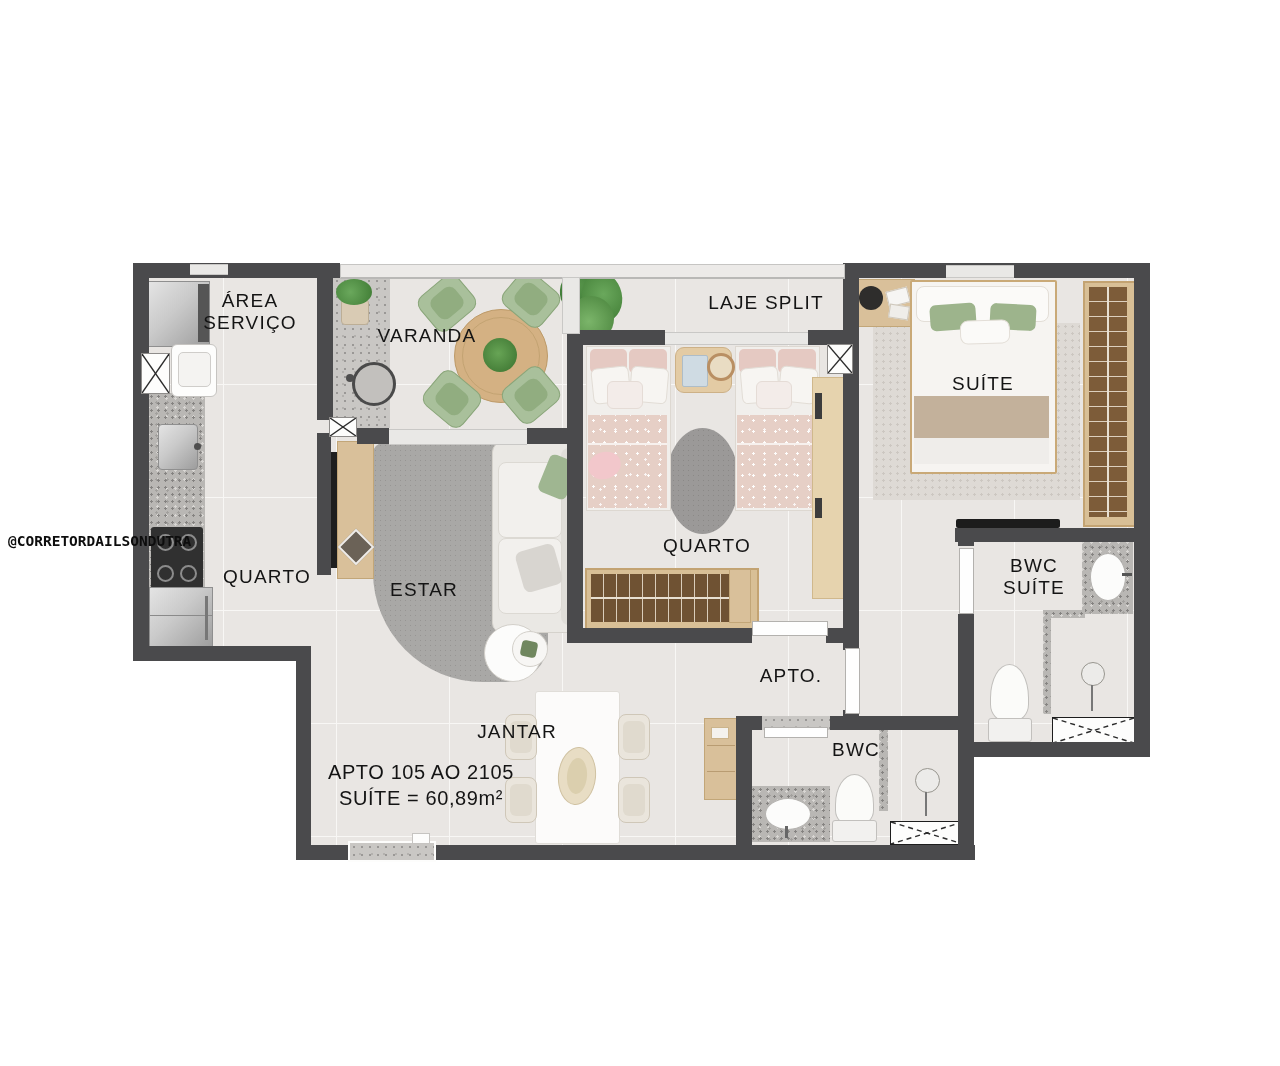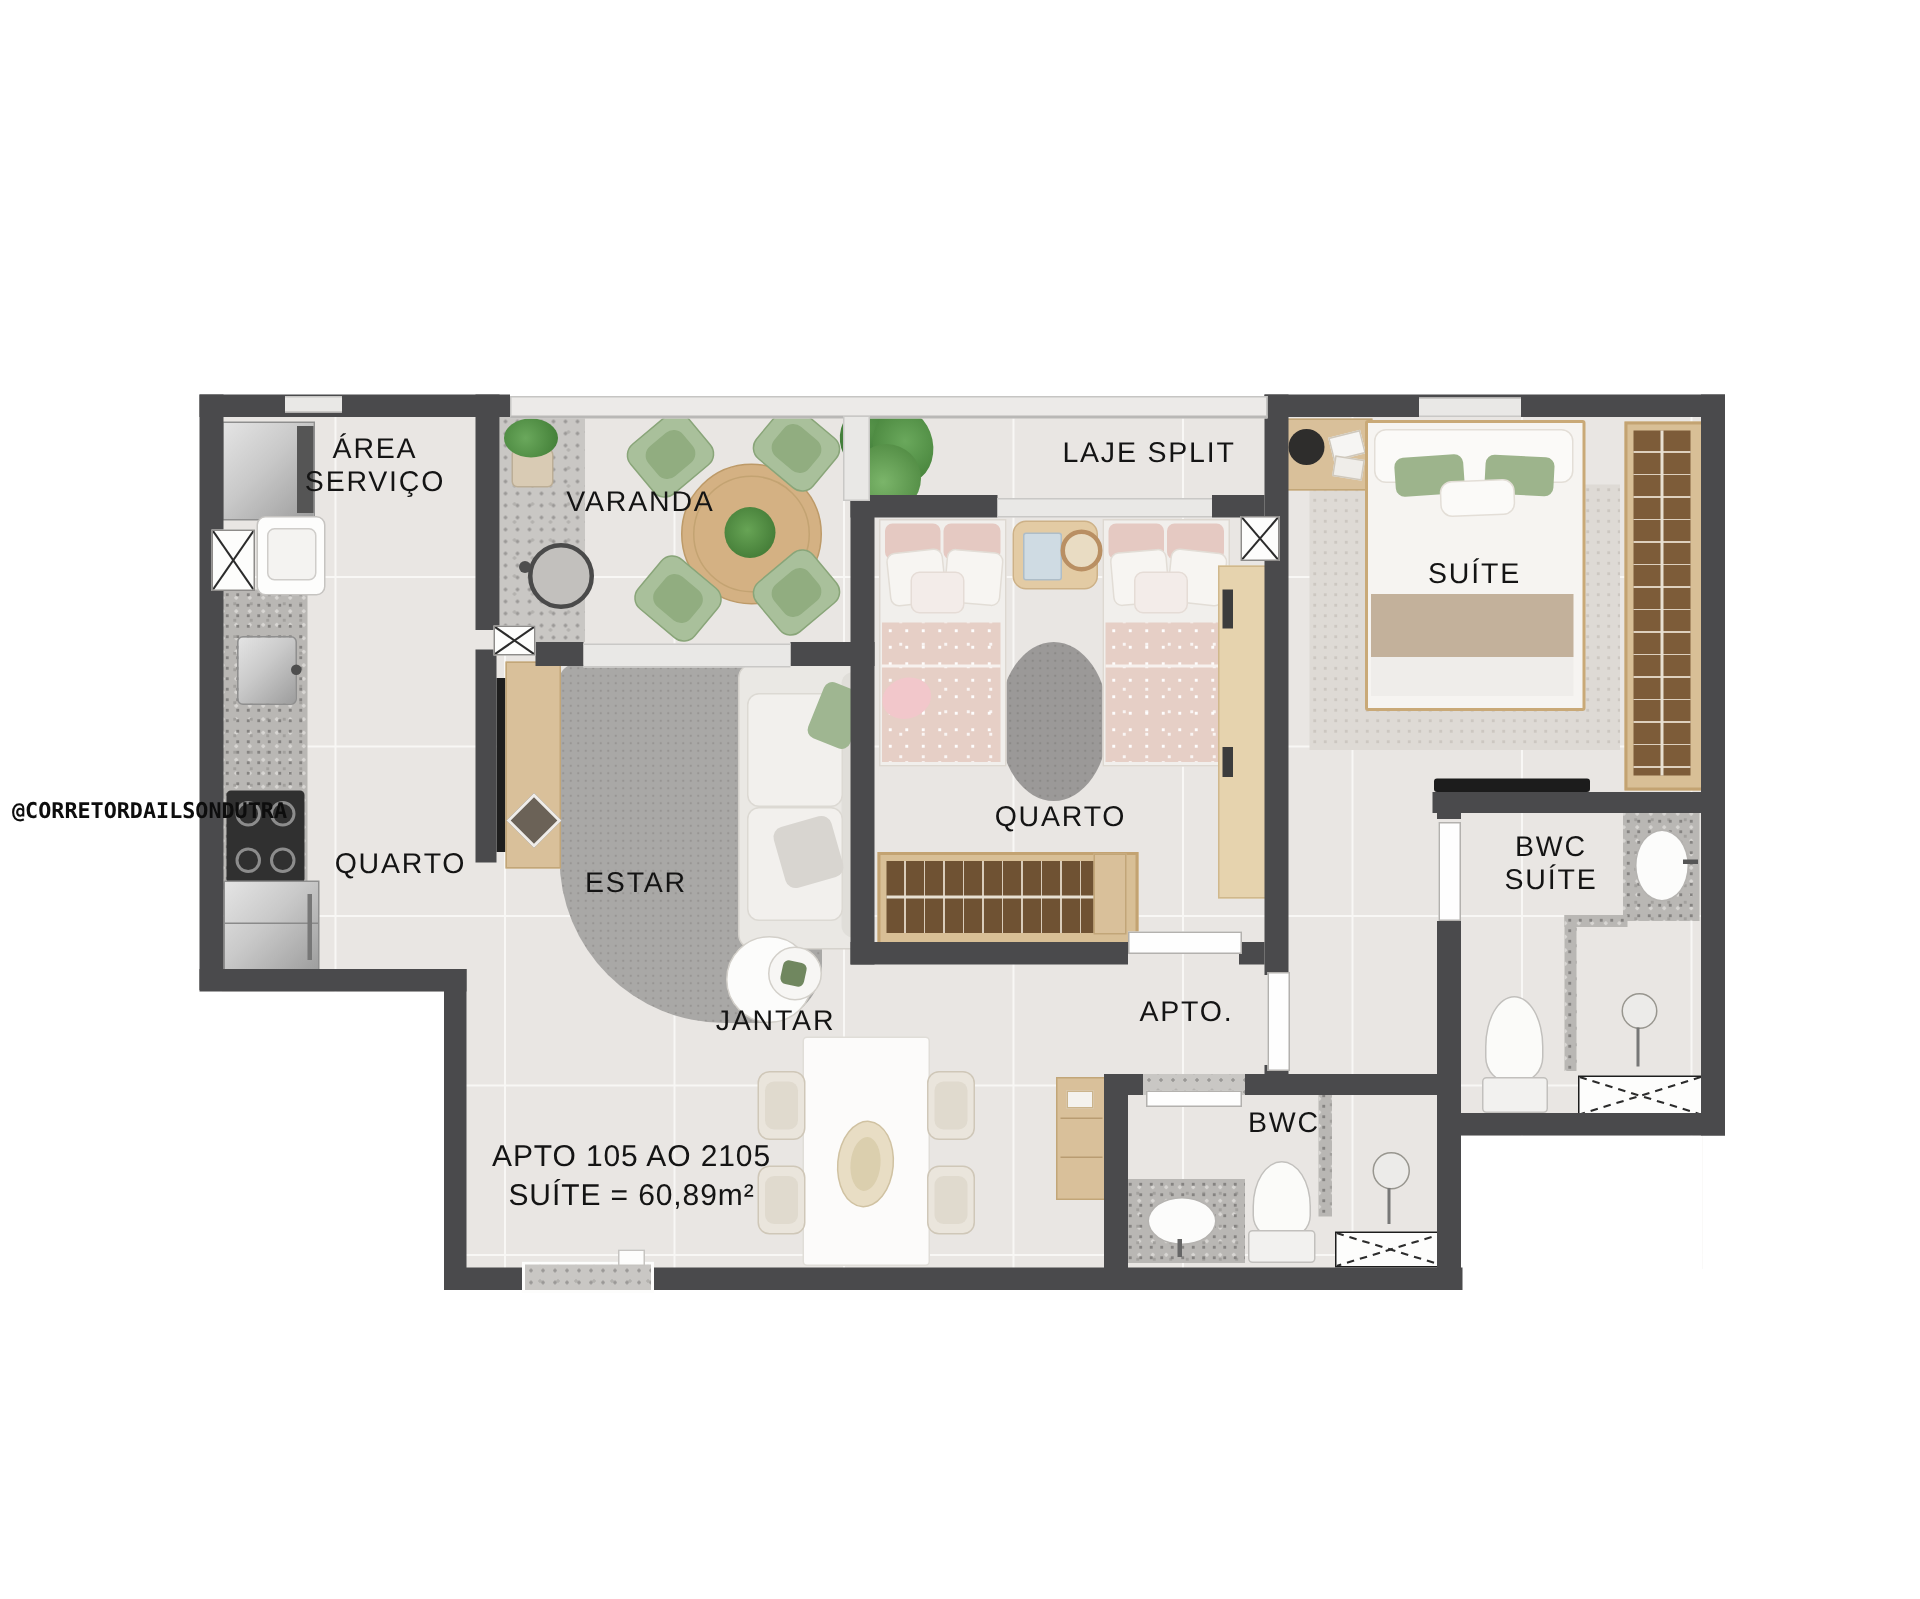--- a/index.html
+++ b/index.html
@@ -308,21 +308,21 @@
         <line x1="100" y1="0" x2="0" y2="100"></line>
       </svg>
     </div>
 
   <div class="room-label" style="left:250px;top:312px;">ÁREA
 SERVIÇO</div>
   <div class="room-label" style="left:427px;top:336px;">VARANDA</div>
   <div class="room-label" style="left:766px;top:303px;">LAJE SPLIT</div>
   <div class="room-label" style="left:267px;top:577px;">QUARTO</div>
   <div class="room-label" style="left:424px;top:590px;">ESTAR</div>
-  <div class="room-label" style="left:517px;top:682px;">JANTAR</div>
+  <div class="room-label" style="left:517px;top:732px;">JANTAR</div>
   <div class="room-label" style="left:707px;top:546px;">QUARTO</div>
   <div class="room-label" style="left:983px;top:384px;">SUÍTE</div>
   <div class="room-label" style="left:1034px;top:577px;">BWC
 SUÍTE</div>
   <div class="room-label" style="left:791px;top:676px;">APTO.</div>
   <div class="room-label" style="left:856px;top:750px;">BWC</div>
 
   <div class="unit-label" style="left:421px;top:772px;">APTO 105 AO 2105</div>
   <div class="unit-label" style="left:421px;top:798px;">SUÍTE = 60,89m²</div>
 

